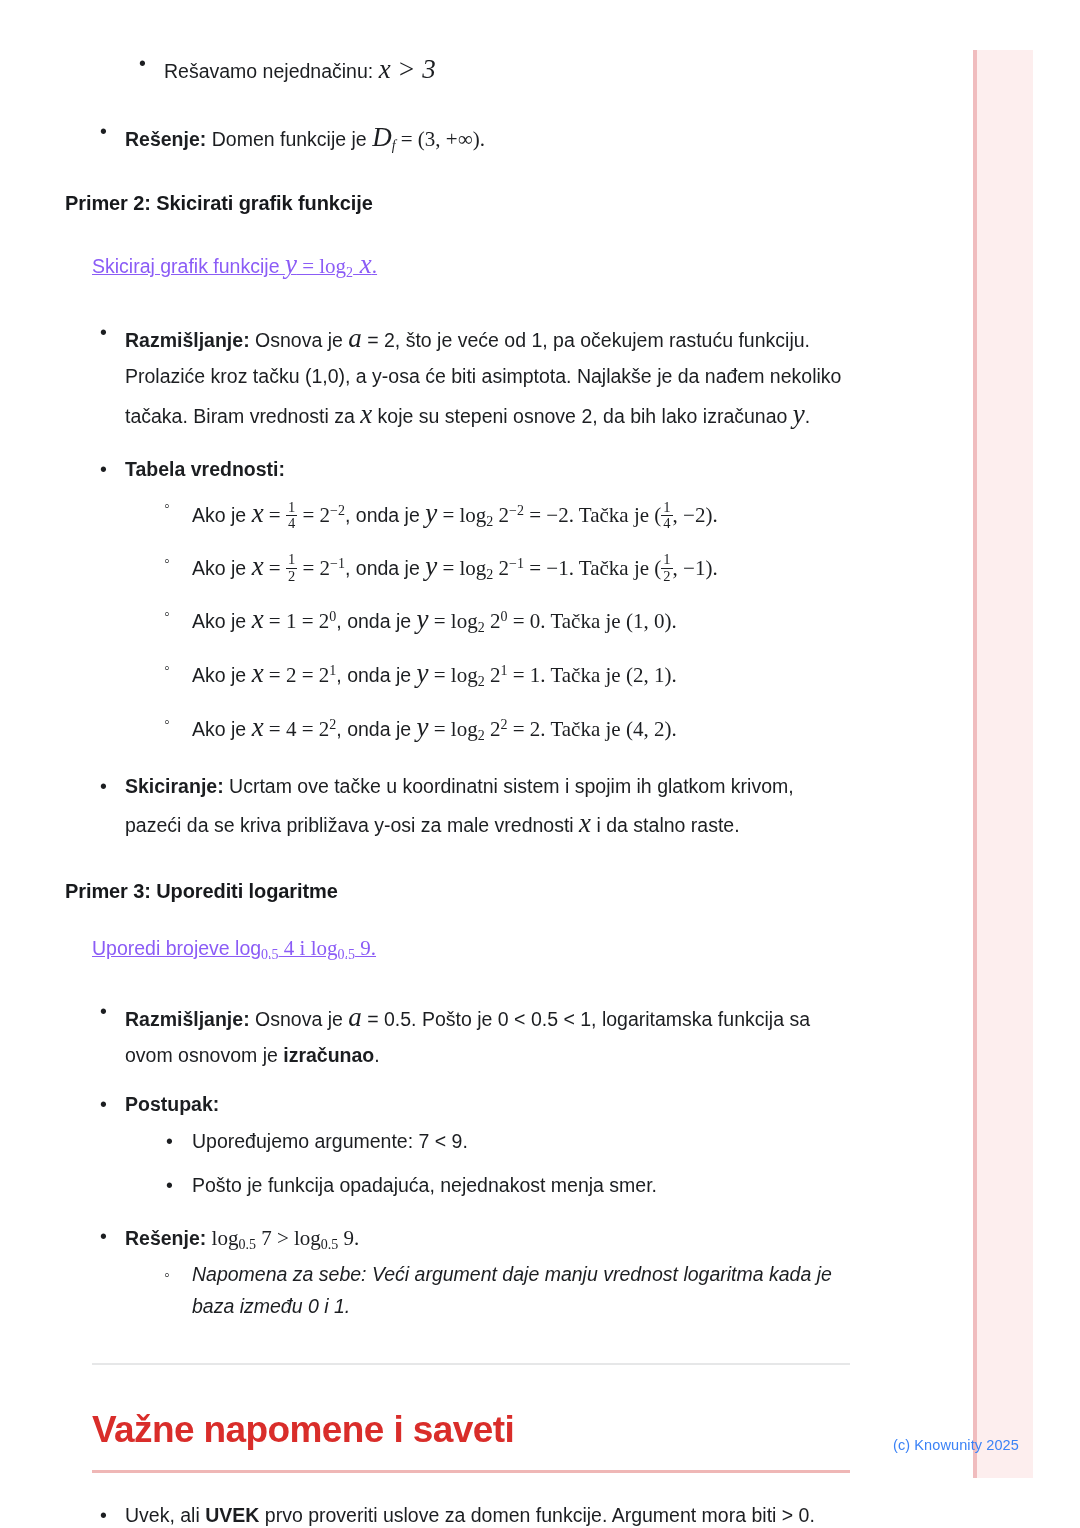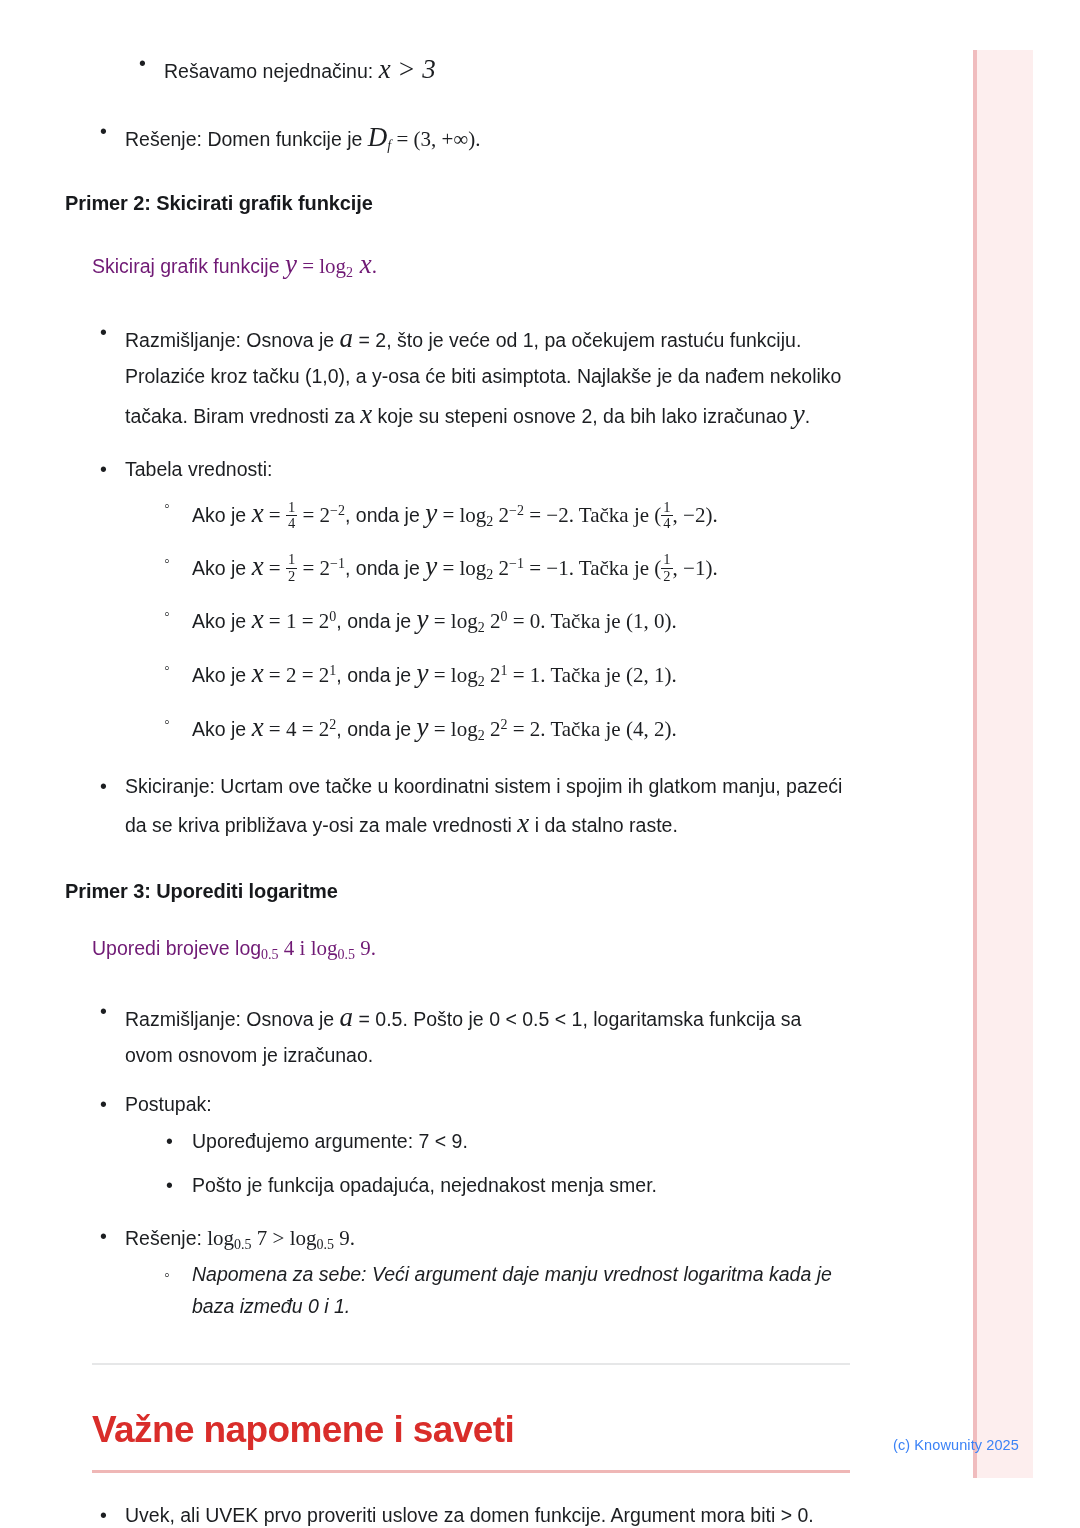--- a/index.html
+++ b/index.html
@@ -40,23 +40,24 @@
     left: 0;
     top: 0;
     width: 940px;
     padding: 0 0 0 0;
   }
 
   
   .para {
     font-size: 19.5px;
     line-height: 1.62;
-    color: #701a75;
+    color: #8b5cf6;
     margin: 0 0 0 0;
     padding: 0 90px 0 92px;
+    text-decoration: underline;
   }
 
   .sec-head {
     font-size: 20px;
     font-weight: bold;
     color: #17191c;
     padding: 0 90px 0 65px;
     letter-spacing: -0.1px;
   }
 
@@ -116,21 +117,21 @@
   }
   ul.lvl2 > li > .mk {
     position: absolute;
     left: 4px;
     top: 0;
     font-size: 16px;
     line-height: 1.95;
     color: #1c1e21;
   }
 
-  b, .b { font-weight: normal; margin-top: 32px; }
+  b, .b { font-weight: bold; margin-top: 32px; }
   i, .i { font-style: italic; }
 
   
   .m {
     font-family: "Liberation Serif", serif;
     font-size: 21px;
   }
   .mi {
     font-family: "Liberation Serif", serif;
     font-style: italic;
@@ -255,21 +256,21 @@
 
       </ul>
     </li>
   </ul>
 
   <div style="height:21px"></div>
 
   <ul class="lvl1">
     <li>
       <span class="mk">•</span>
-      <b>Skiciranje:</b><span> Ucrtam ove tačke u koordinatni sistem i spojim ih glatkom manju, pazeći da se kriva približava y-osi za male vrednosti </span><span class="mi">x</span><span> i da stalno raste.</span>
+      <b>Skiciranje:</b><span> Ucrtam ove tačke u koordinatni sistem i spojim ih glatkom krivom, pazeći da se kriva približava y-osi za male vrednosti </span><span class="mi">x</span><span> i da stalno raste.</span>
     </li>
   </ul>
 
   <div style="height:34px"></div>
 
   <div class="sec-head">Primer 3: Uporediti logaritme</div>
 
   <div style="height:28px"></div>
 
   <div class="para">

